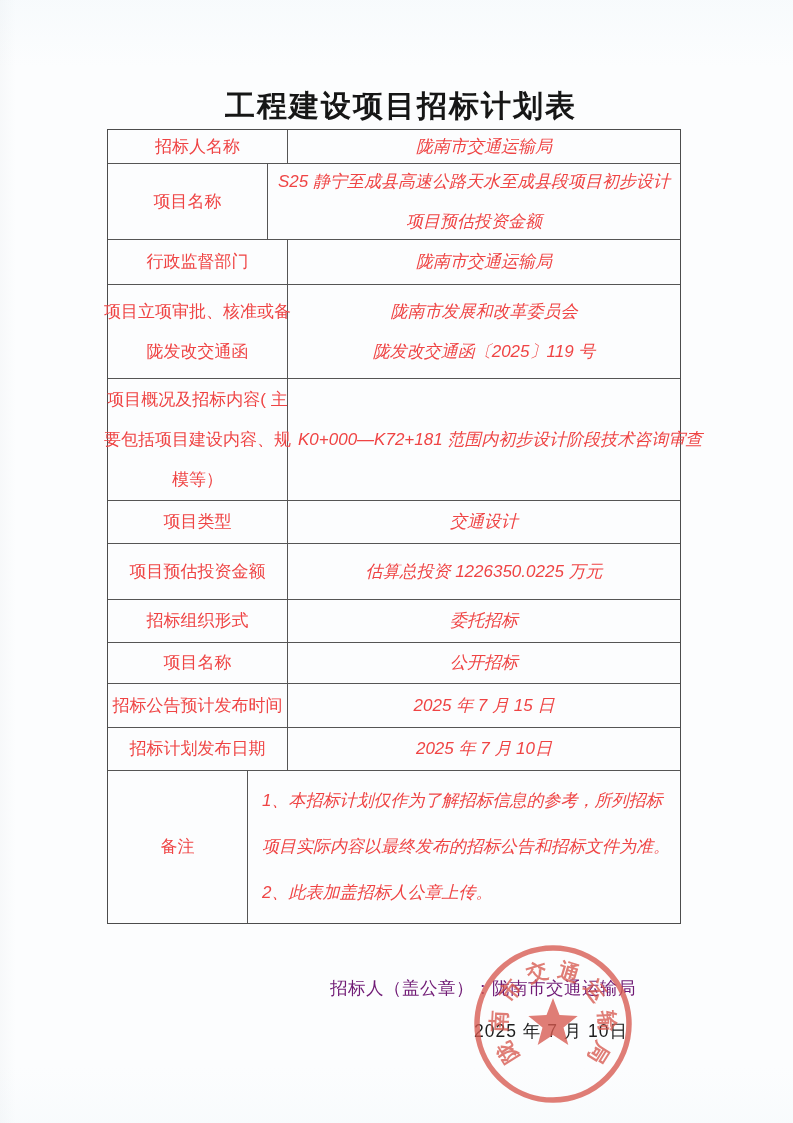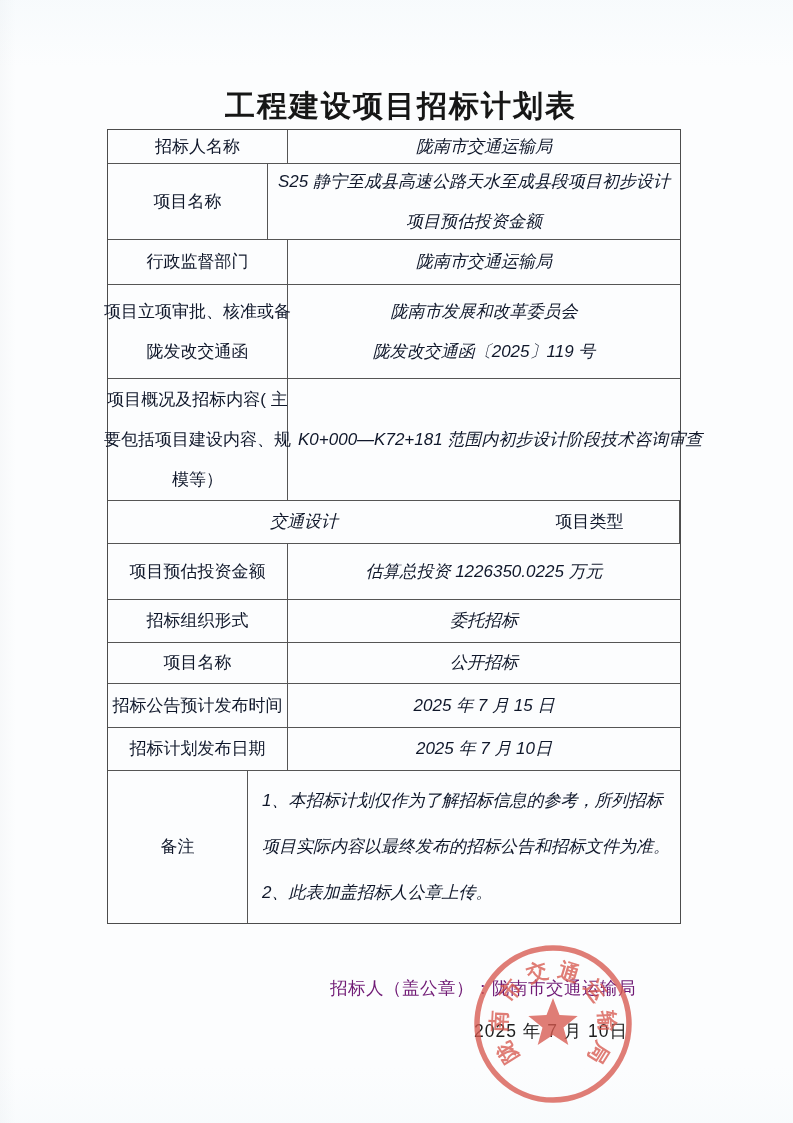--- a/index.html
+++ b/index.html
@@ -25,21 +25,21 @@
   .bid-table{
     position:absolute;left:107px;top:129px;width:574px;
     border:1px solid #4c4c4c;box-sizing:border-box;
     display:flex;flex-direction:column;
   }
   .t-row{display:flex;box-sizing:border-box;border-bottom:1px solid #555;}
   .t-row:last-child{border-bottom:none;}
   .t-cell{
     box-sizing:border-box;display:flex;flex-direction:column;
     justify-content:center;align-items:center;
-    font-size:17px;color:#0f172a;
+    font-size:17px;color:#ef4444;
   }
   .t-label{width:180px;border-right:1px solid #555;padding:2px 6px;text-align:center;}
   .t-value{flex:1;padding:2px 10px;text-align:center;font-style:italic;}
   .t-value.align-left{align-items:flex-start;text-align:left;padding-left:14px;}
   .cell-line{line-height:40px;white-space:nowrap;}
   .loose .cell-line{line-height:46px;}
   .footer-signer{
     position:absolute;left:330px;top:976px;
     font-size:17.5px;color:#701a75;letter-spacing:.5px;
   }
@@ -99,25 +99,25 @@
     <div class="t-cell t-label">
         <div class="cell-line">项目概况及招标内容( 主</div>
         <div class="cell-line">要包括项目建设内容、规</div>
         <div class="cell-line">模等）</div>
       </div>
     <div class="t-cell t-value">
         <div class="cell-line">K0+000—K72+181 范围内初步设计阶段技术咨询审查</div>
       </div>
   </div>
   <div class="t-row" style="height:43px">
+    <div class="t-cell t-label">
+        <div class="cell-line">项目类型</div>
+      </div>
     <div class="t-cell t-value">
         <div class="cell-line">交通设计</div>
-      </div>
-    <div class="t-cell t-label">
-        <div class="cell-line">项目类型</div>
       </div>
   </div>
   <div class="t-row" style="height:56px">
     <div class="t-cell t-label">
         <div class="cell-line">项目预估投资金额</div>
       </div>
     <div class="t-cell t-value">
         <div class="cell-line">估算总投资 1226350.0225 万元</div>
       </div>
   </div>

